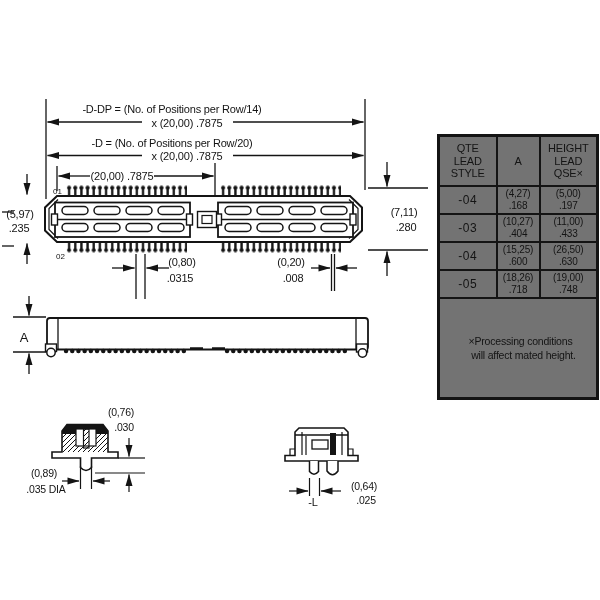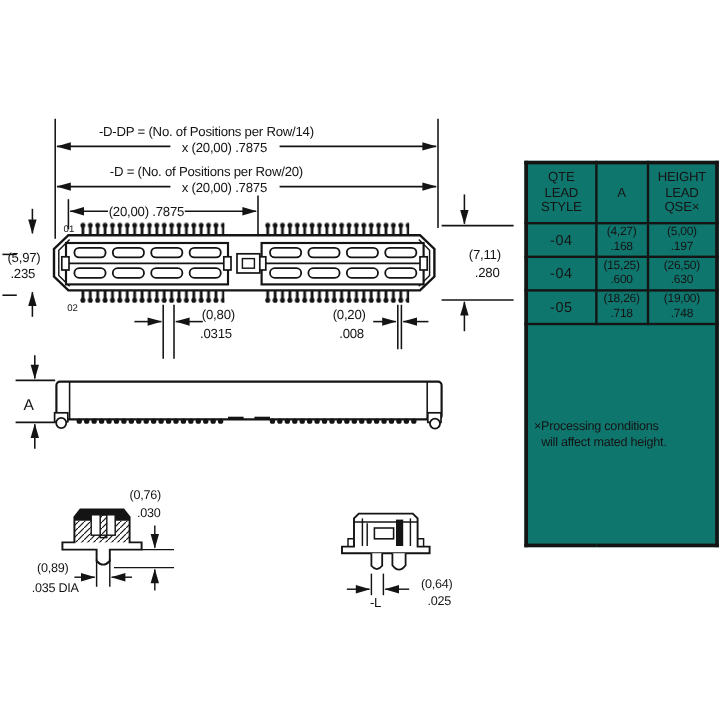--- a/index.html
+++ b/index.html
@@ -4,30 +4,30 @@
 <style>
   html,body{margin:0;padding:0;background:#fff;}
   .canvas{position:relative;width:600px;height:600px;background:#fff;overflow:hidden;
           font-family:"Liberation Sans",sans-serif;color:#141414;}
   svg text{font-family:"Liberation Sans",sans-serif;fill:#141414;}
   .dim{font-size:11px;letter-spacing:-0.2px;}
   .dim-sm{font-size:10.5px;letter-spacing:-0.2px;}
   .pinlab{font-size:8px;}
   .bigA{font-size:13px;}
 
-  .spec-table{position:absolute;left:437px;top:134px;width:159px;height:322px;
-              border-collapse:collapse;table-layout:fixed;background:#0f766e;border:3px solid #141414;}
+  .spec-table{position:absolute;left:437px;top:134px;width:159px;height:266px;
+              border-collapse:collapse;table-layout:fixed;background:#737373;border:3px solid #141414;}
   .spec-table td{border:2.5px solid #141414;text-align:center;vertical-align:middle;padding:0;}
   .spec-table tr.hdr-row{height:50px;}
   .spec-table tr.data-row{height:28px;}
   .hdr-line{display:block;font-size:11px;line-height:12.5px;letter-spacing:-0.2px;}
   .c-style{font-size:12px;letter-spacing:0.5px;}
   .val-mm,.val-in{display:block;font-size:10px;line-height:12px;letter-spacing:-0.2px;}
   .fn-cell{text-align:left !important;vertical-align:middle;}
-  .fn-line{display:block;font-size:10.5px;line-height:14px;padding-left:5px;letter-spacing:-0.2px;}
+  .fn-line{display:block;font-size:10.5px;line-height:14px;padding-left:5px;letter-spacing:-0.2px;text-align:center;}
   .fn-line2{padding-left:11px;}
 </style>
 </head>
 <body>
 
 <div class="canvas">
 
 <svg width="600" height="600" viewBox="0 0 600 600">
   <defs>
     <marker id="ah" markerWidth="13" markerHeight="8" refX="12" refY="4" orient="auto" markerUnits="userSpaceOnUse">
@@ -269,20 +269,31 @@
       <td>
             <span class="val-mm">(4,27)</span>
             <span class="val-in">.168</span>
           </td>
       <td>
             <span class="val-mm">(5,00)</span>
             <span class="val-in">.197</span>
           </td>
     </tr>
     <tr class="data-row">
+      <td class="c-style"><span>-03</span></td>
+      <td>
+            <span class="val-mm">(10,27)</span>
+            <span class="val-in">.404</span>
+          </td>
+      <td>
+            <span class="val-mm">(11,00)</span>
+            <span class="val-in">.433</span>
+          </td>
+    </tr>
+    <tr class="data-row">
       <td class="c-style"><span>-04</span></td>
       <td>
             <span class="val-mm">(15,25)</span>
             <span class="val-in">.600</span>
           </td>
       <td>
             <span class="val-mm">(26,50)</span>
             <span class="val-in">.630</span>
           </td>
     </tr>

